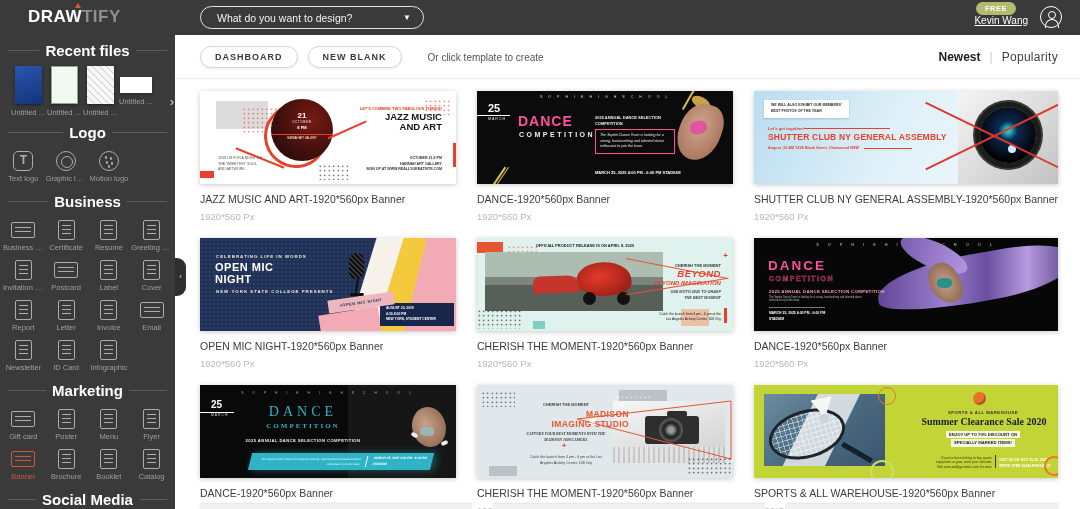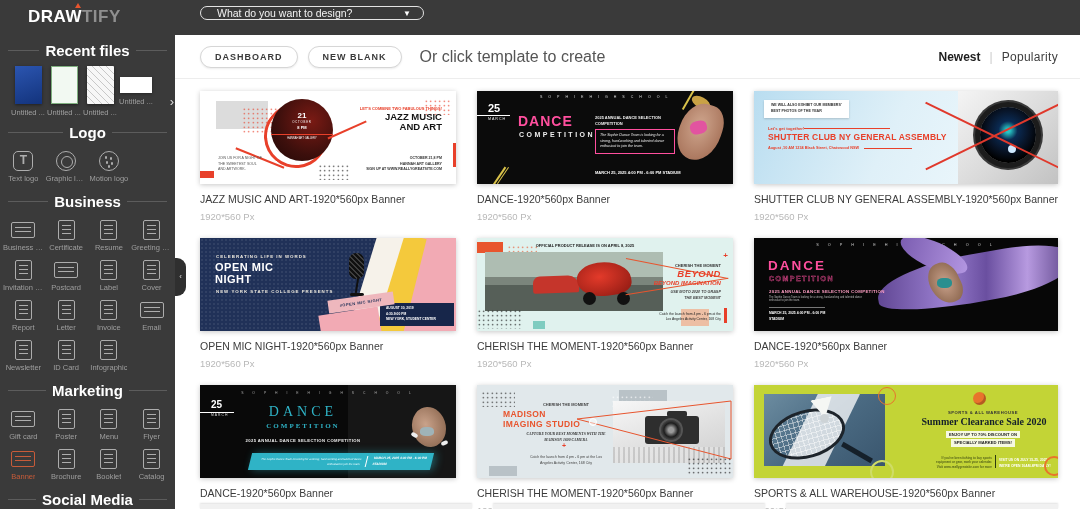--- a/index.html
+++ b/index.html
@@ -4,21 +4,21 @@
 <style>
   *{margin:0;padding:0;box-sizing:border-box}
   html,body{width:1080px;height:509px;overflow:hidden;background:#fff;font-family:"Liberation Sans",sans-serif}
   .app{position:relative;width:1080px;height:509px}
 
   
   .topbar{position:absolute;left:0;top:0;width:100%;height:35px;background:#3a3a3a;z-index:30}
   .logo{position:absolute;left:28px;top:7px;font-size:17px;font-weight:800;letter-spacing:.5px;color:#fff}
   .logo .lt{color:#8f8f8f;font-weight:700}
   .logo .caret-mark{position:absolute;left:47px;top:-4px;width:0;height:0;border-left:3px solid transparent;border-right:3px solid transparent;border-bottom:5px solid #e8552e}
-  .searchbox{position:absolute;left:200px;top:6px;width:224px;height:14px;border:1px solid #e3e3e3;border-radius:12px;display:flex;align-items:center;cursor:pointer}
+  .searchbox{position:absolute;left:200px;top:6px;width:224px;height:23px;border:1px solid #e3e3e3;border-radius:12px;display:flex;align-items:center;cursor:pointer}
   .searchbox .ph{flex:1;padding-left:16px;font-size:10.5px;color:#f2f2f2}
   .searchbox .car{padding-right:12px;font-size:8px;color:#fff}
   .userarea{position:absolute;right:0;top:0;height:35px;width:180px}
   .badge-free{position:absolute;right:64px;top:2px;background:#b4ba6e;color:#fff;font-size:7.5px;font-weight:700;padding:2px 9px;border-radius:8px;letter-spacing:.5px}
   .username{position:absolute;right:52px;top:15px;color:#fff;font-size:10px;text-decoration:underline;cursor:pointer;white-space:nowrap}
   .avatar{position:absolute;right:18px;top:6px;width:22px;height:22px;border:1.5px solid #fff;border-radius:50%;cursor:pointer}
   .avatar::before{content:"";position:absolute;left:6.5px;top:4px;width:6px;height:6px;border:1.3px solid #fff;border-radius:50%}
   .avatar::after{content:"";position:absolute;left:3.5px;top:12px;width:12px;height:8px;border:1.3px solid #fff;border-bottom:none;border-radius:7px 7px 0 0}
 
   
@@ -54,21 +54,21 @@
   .icS{border-radius:5px;font-weight:700;font-size:12px;line-height:17px;text-align:center}
   .icS.ig{border-radius:6px}
   .icS.ig::before{content:"";position:absolute;left:4.5px;top:4.5px;width:8px;height:8px;border:1.5px solid #adadad;border-radius:50%}
   .icS.ig::after{content:"";position:absolute;right:2px;top:2px;width:2px;height:2px;border-radius:50%;background:#adadad}
   .collapse-tab{position:absolute;left:175px;top:258px;width:11px;height:38px;background:#2f2f2f;border-radius:0 9px 9px 0;z-index:25;color:#ddd;font-size:8px;line-height:38px;text-align:center;cursor:pointer}
 
   
   .main{position:absolute;left:175px;top:35px;right:0;bottom:0;background:#fff;overflow:hidden}
   .toolbar{display:flex;align-items:center;padding:11px 22px 10px 25px;border-bottom:1px solid #ededed}
   .tab{border:1px solid #d6d6d6;border-radius:14px;padding:5px 14px;font-size:9px;font-weight:700;letter-spacing:1px;color:#3a3a3a;background:#fff;margin-right:10px;box-shadow:0 1px 2px rgba(0,0,0,.08);cursor:pointer}
-  .hint{font-size:16px;color:#555;margin-left:8px}
+  .hint{font-size:10px;color:#555;margin-left:16px}
   .sort{margin-left:auto;font-size:12px;color:#333;display:flex;align-items:center}
   .sort .new{font-weight:700;color:#1e1e1e;cursor:pointer}
   .sort .dv{color:#ccc;margin:0 9px}
   .sort .pop{color:#3e3e3e;letter-spacing:.3px;cursor:pointer}
   .grid{display:grid;grid-template-columns:repeat(3,1fr);column-gap:21px;row-gap:16px;padding:12px 22px 0 25px}
   .card{cursor:pointer}
   .bnr{height:93px;box-shadow:0 1px 5px rgba(0,0,0,.22);position:relative;overflow:hidden;background:#fff}
   .c-title{font-size:10.5px;color:#3c3c3c;margin-top:9px;white-space:nowrap;overflow:hidden}
   .c-size{font-size:9.5px;color:#b8b8b8;margin-top:6px}
   .abs{position:absolute}
@@ -205,21 +205,21 @@
   .c8-photo{right:8px;top:16px;width:112px;height:62px;background:linear-gradient(160deg,#f7f7f7,#dedede 60%,#cfcfcf)}
   .c8-print{right:8px;top:62px;width:112px;height:16px;background:repeating-linear-gradient(90deg,#b5b5b5 0 2px,#e9e9e9 2px 5px);opacity:.55}
   .c8-camtop{right:46px;top:26px;width:20px;height:6px;background:#2e2e2e;border-radius:2px}
   .c8-cam{right:34px;top:31px;width:54px;height:28px;background:#2e2e2e;border-radius:3px}
   .c8-lens{right:52px;top:35px;width:20px;height:20px;border-radius:50%;background:radial-gradient(circle,#9a9a9a 0 18%,#1e1e1e 50%,#484848 72%);box-shadow:0 0 0 2px #555}
   .c8-tri{right:0;top:14px;width:158px;height:64px}
   .c8-ring{left:112px;top:33px;width:8px;height:8px;border:1px solid #fff;border-radius:50%;background:rgba(255,255,255,.5)}
   .c8-d3{right:0;bottom:3px;width:46px;height:18px;color:#1c1c1c}
   .c8-sqb{left:12px;bottom:2px;width:28px;height:10px;background:#b9c2c7}
   .c8-small{left:32px;top:17px;width:114px;text-align:center;font-size:4px;font-weight:700;color:#444}
-  .c8-title{left:26px;top:25px;width:126px;text-align:left;font-size:8.5px;font-weight:800;line-height:1.15;color:#e8552e;letter-spacing:.4px}
+  .c8-title{left:26px;top:25px;width:126px;text-align:right;font-size:8.5px;font-weight:800;line-height:1.15;color:#e8552e;letter-spacing:.4px}
   .c8-sub{left:26px;top:47px;width:126px;text-align:center;font-family:"Liberation Serif",serif;font-style:italic;font-weight:700;font-size:3.8px;line-height:1.55;color:#333}
   .c8-plus{left:85px;top:57px;color:#e8402a;font-size:7px;font-weight:700}
   .c8-foot{left:26px;top:70px;width:126px;text-align:center;font-size:3.6px;color:#444;line-height:1.6}
 
   
   .b9{background:#c3d436}
   .g-photo{left:10px;top:9px;width:121px;height:72px;background:linear-gradient(140deg,#6c8ca0 0%,#4a6a82 50%,#3a566e 100%);overflow:hidden}
   .g-band{left:34px;top:-14px;width:38px;height:118px;background:rgba(255,255,255,.75);transform:rotate(26deg)}
   .g-racket{left:4px;top:16px;width:78px;height:48px;border:3px solid #1d242b;border-radius:50%;transform:rotate(-16deg);background:repeating-linear-gradient(0deg,rgba(255,255,255,.45) 0 1px,transparent 1px 5px),repeating-linear-gradient(90deg,rgba(255,255,255,.45) 0 1px,transparent 1px 5px)}
   .g-handle{left:76px;top:56px;width:34px;height:5px;background:#15202a;transform:rotate(30deg)}
@@ -245,20 +245,25 @@
 
 <div class="app">
 
   <div class="topbar">
     <div class="logo">
       <span class="caret-mark"></span><span>DRAW</span><span class="lt">TIFY</span>
     </div>
     <div class="searchbox">
       <span class="ph">What do you want to design?</span>
       <span class="car">▼</span>
+    </div>
+    <div class="userarea">
+      <span class="badge-free">FREE</span>
+      <span class="username">Kevin Wang</span>
+      <span class="avatar"></span>
     </div>
   </div>
 
   <aside class="sidebar">
     <div class="s-head">
         <span class="ln"></span>
         <span>Recent files</span>
         <span class="ln"></span>
       </div>
     <div class="recent-row">

